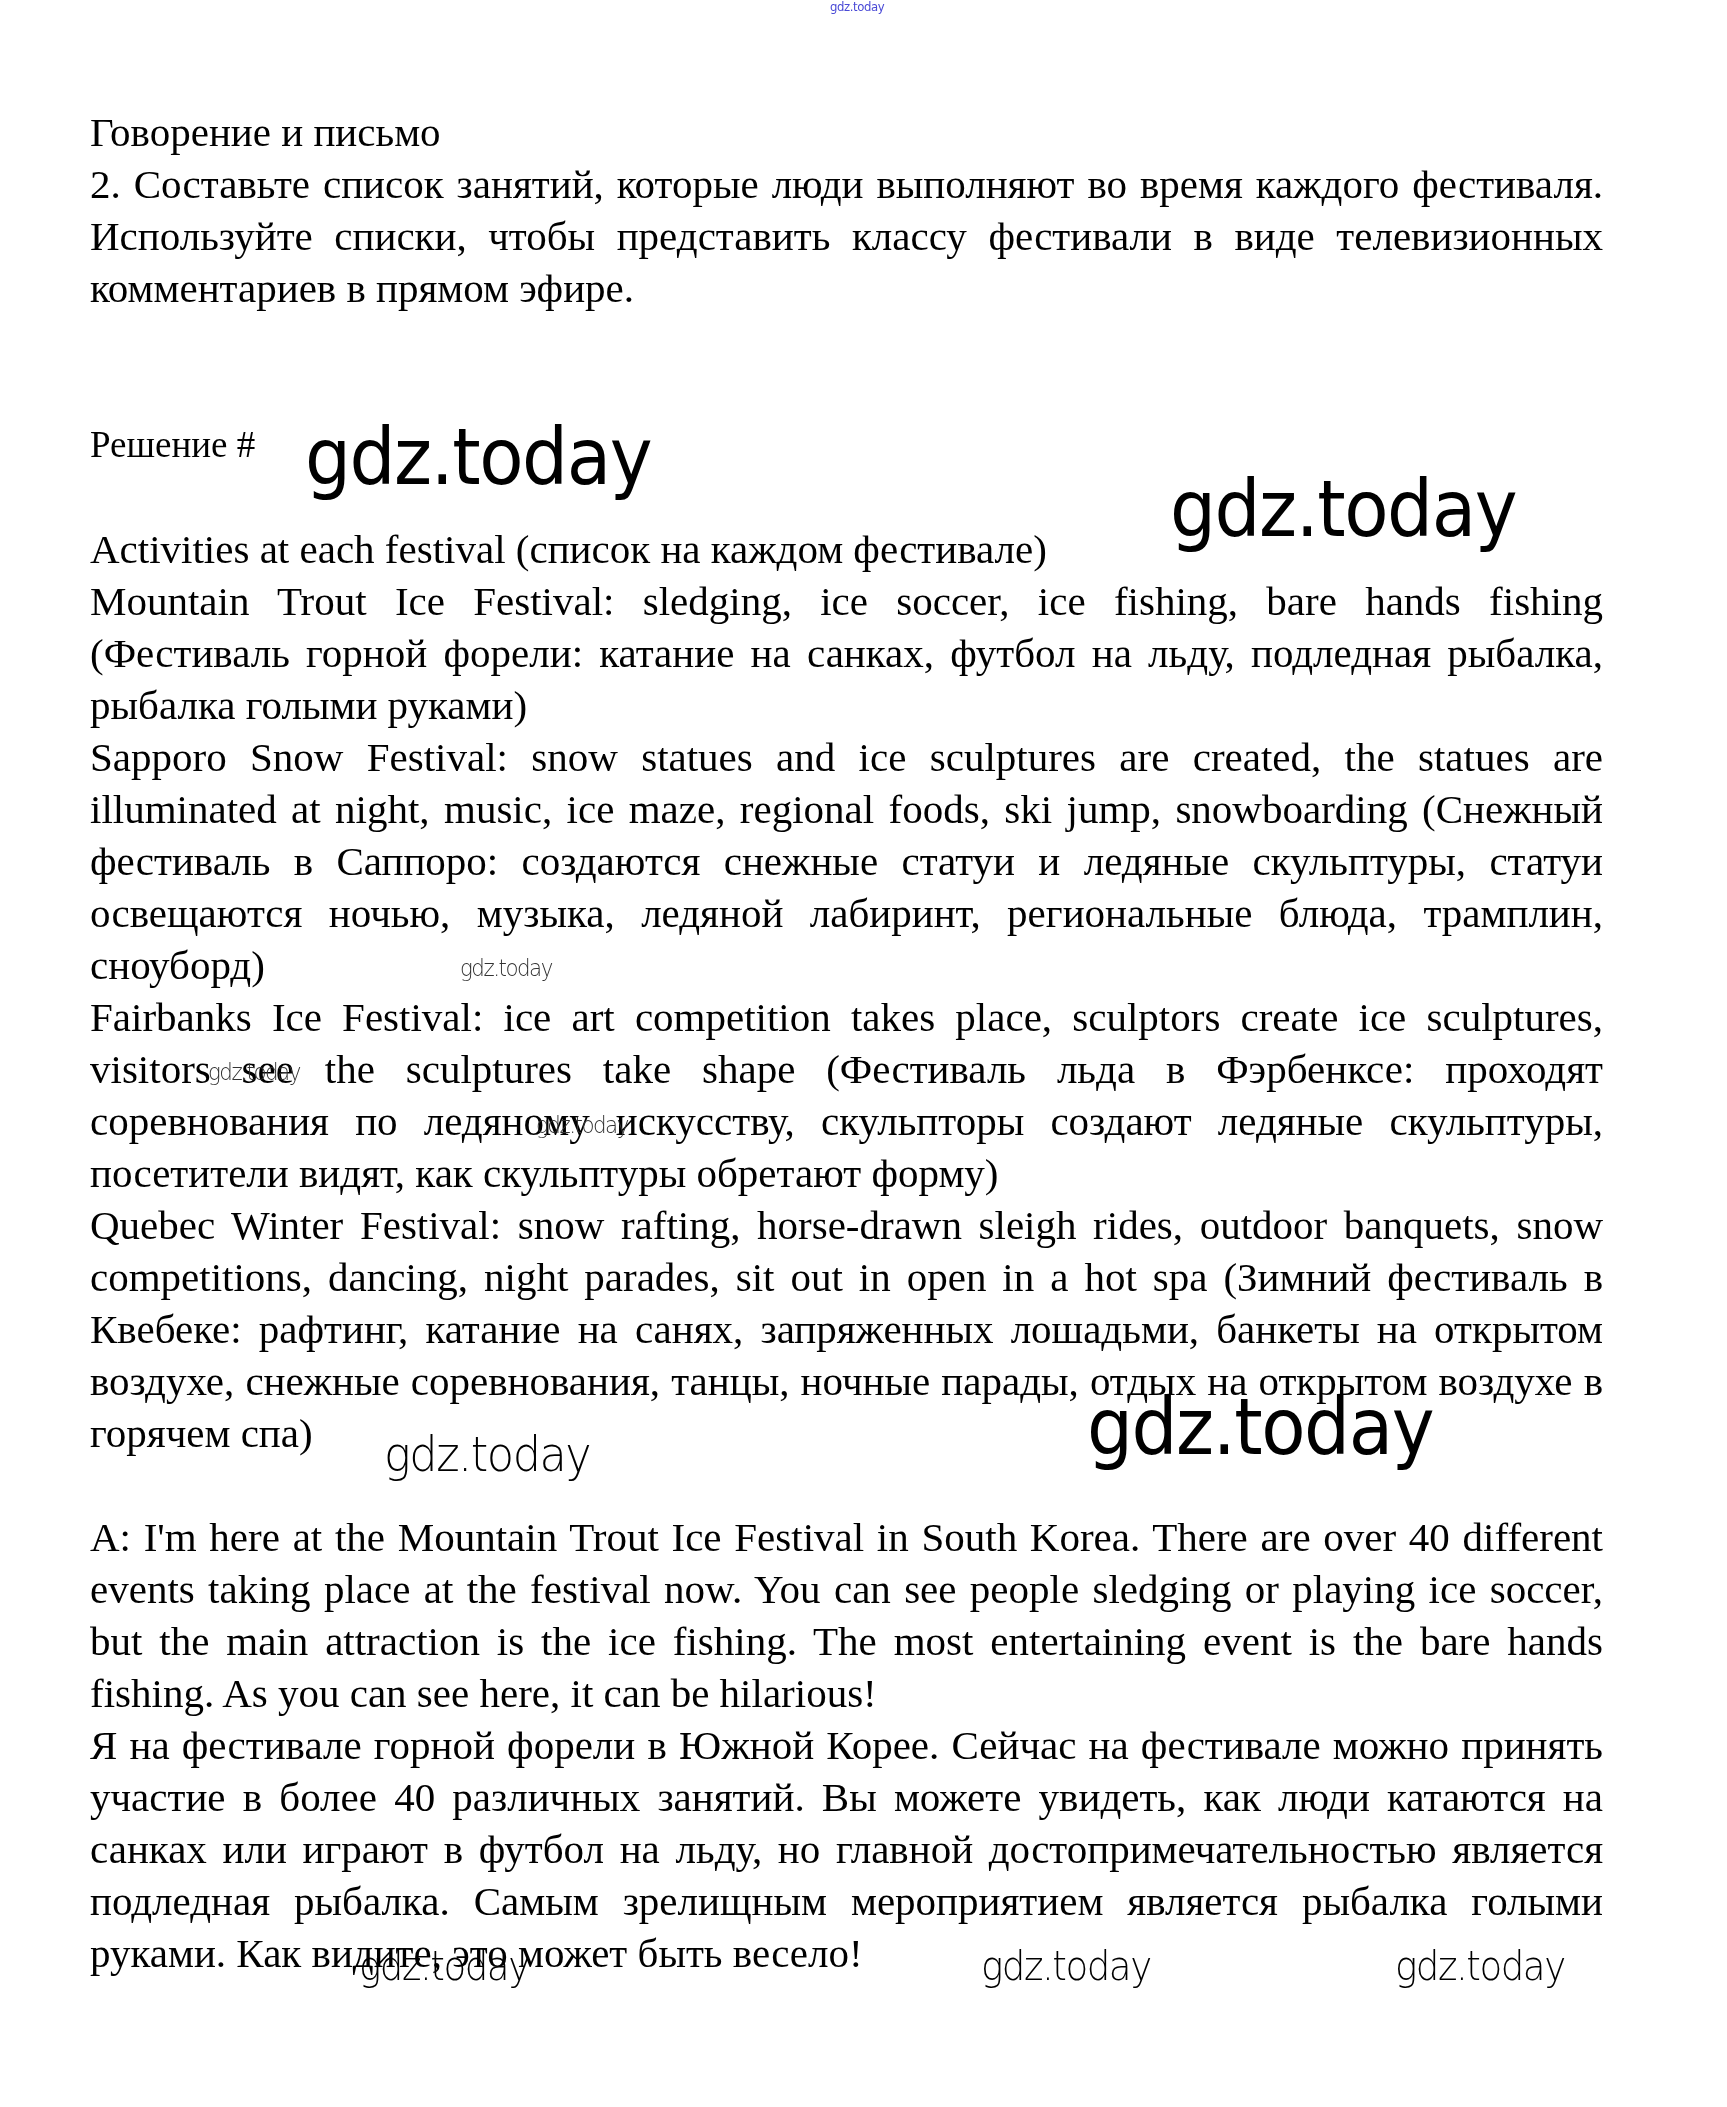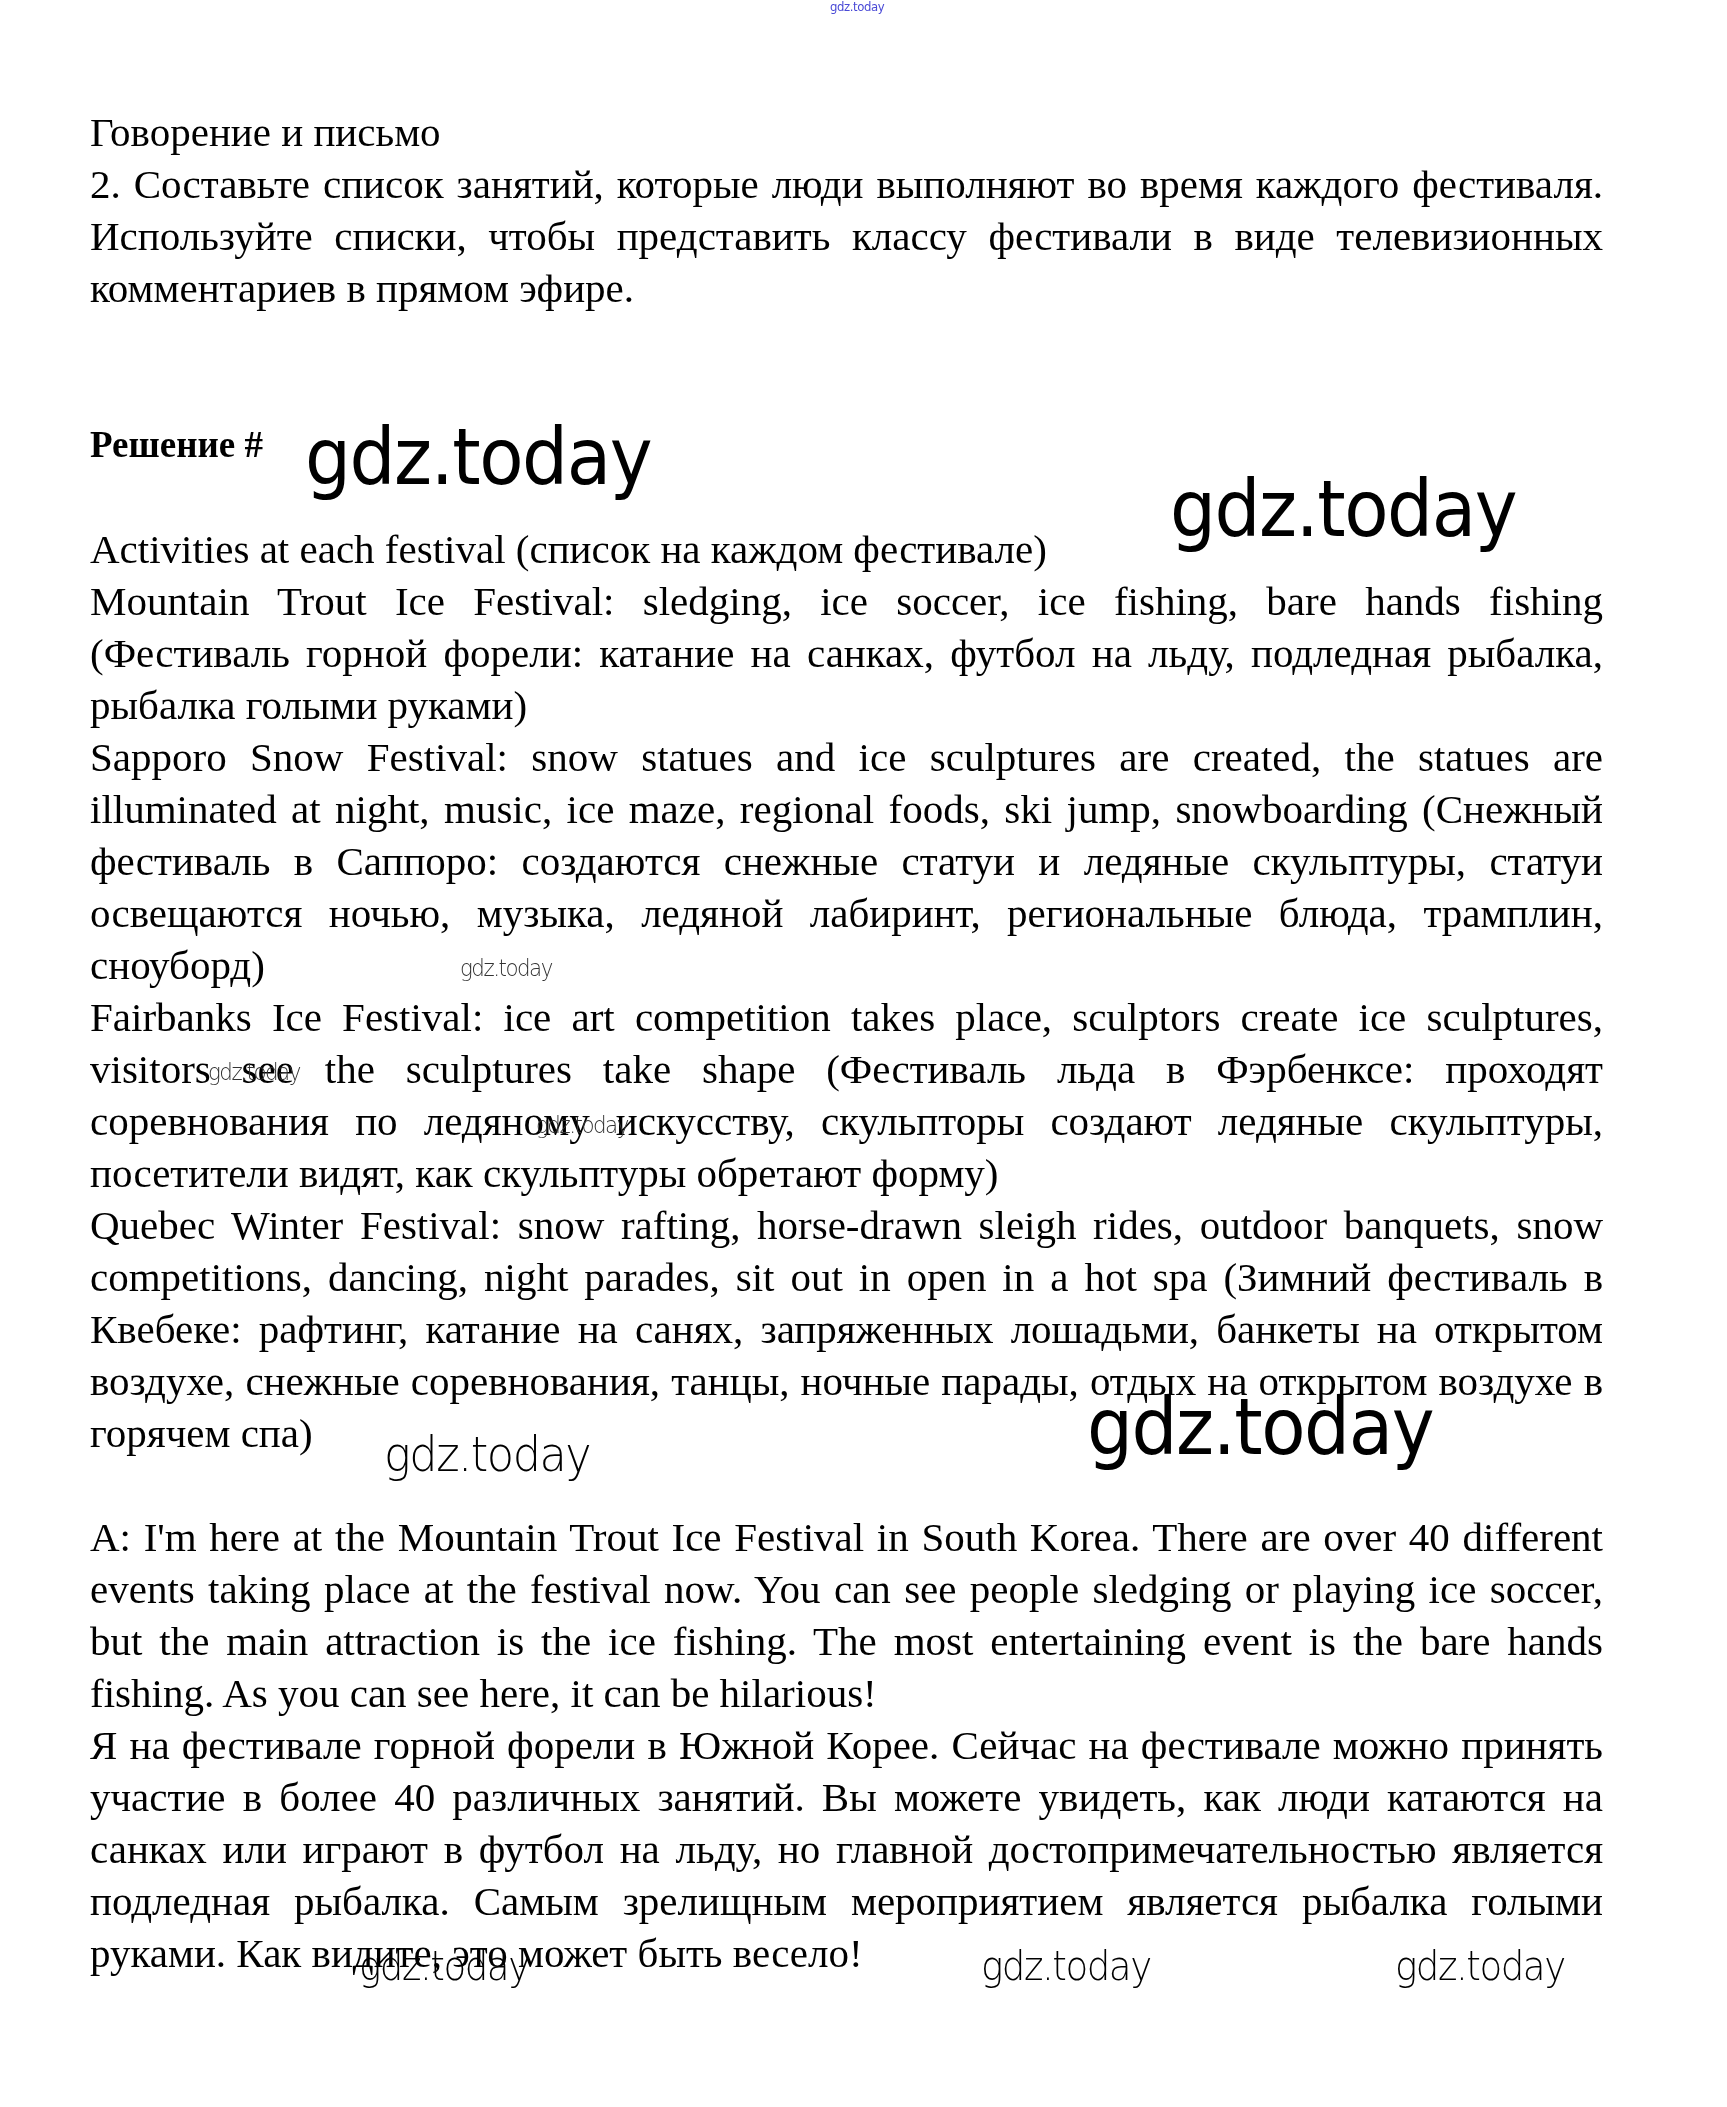--- a/index.html
+++ b/index.html
@@ -11,21 +11,21 @@
     position: absolute; top: 0px; left: 830px; width: 78px;
     font-family: "DejaVu Sans", sans-serif; font-size: 11.7px; color: #4a4ad6;
     letter-spacing: -0.4px;
   }
   .page {
     position: absolute; left: 90px; top: 106px; width: 1513px;
     font-size: 41px; line-height: 52px;
   }
   .p { margin: 0; text-align: justify; text-align-last: left; }
   .gap { height: 105px; }
-  .heading { font-weight: bold; font-size: 37px; line-height: 52px; position: relative; margin: 0; }
+  .heading { font-weight: normal; font-size: 37px; line-height: 52px; position: relative; margin: 0; }
   .gap2 { height: 52px; }
   .wm {
     position: absolute; font-family: "DejaVu Sans", sans-serif; font-weight: 200;
     color: #000; white-space: nowrap; letter-spacing: -1.6px;
   }
   .wm.big { font-size: 78px; -webkit-text-stroke: 0px; font-weight: normal; }
   .wm.mid { font-size: 48px; }
   .wm.small { font-size: 23px; color: #333; }
   .wm.low { font-size: 40px; }
   .wm-layer { position: absolute; left: 0; top: 0; width: 1728px; height: 2108px; pointer-events: none; }

